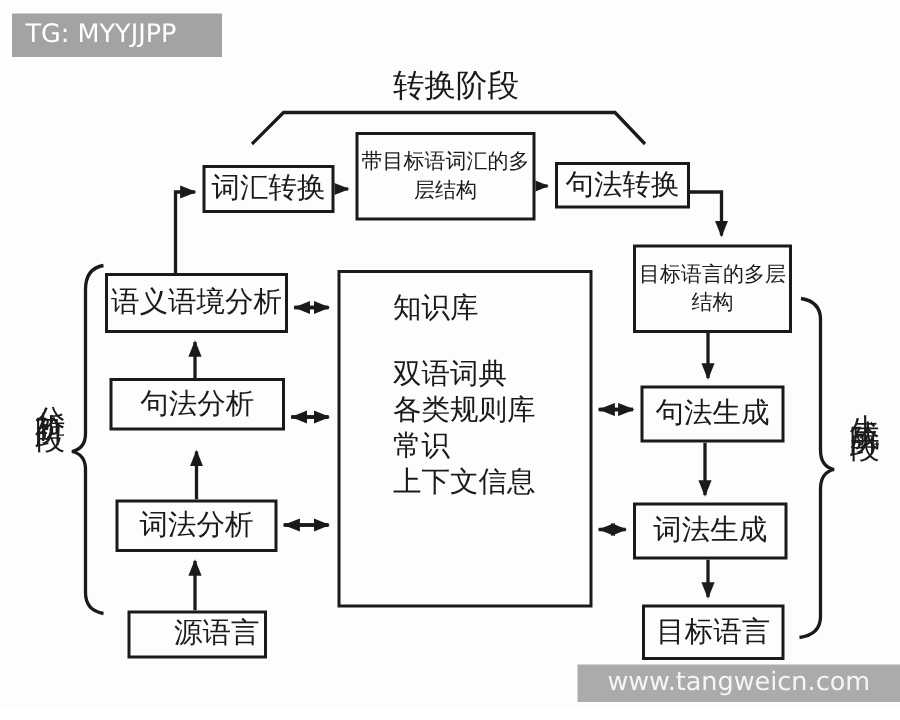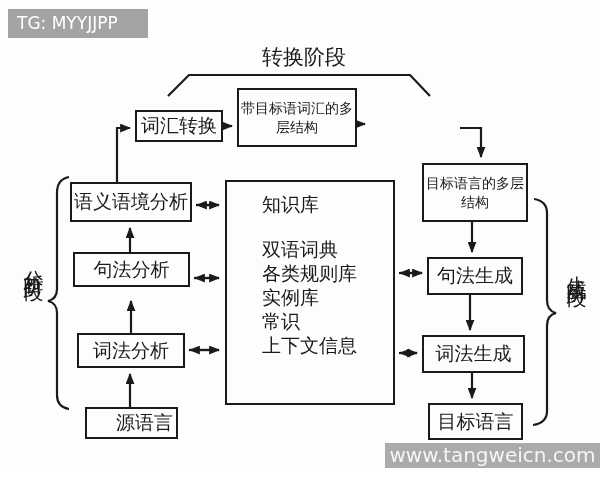--- a/index.html
+++ b/index.html
@@ -22,21 +22,21 @@
   #connectors path,#connectors polyline{stroke:#1a1a1a;stroke-width:2.2;fill:none;}
   #connectors .mk{fill:#1a1a1a;stroke:none;}
   .badge{
     position:absolute;left:8px;top:9px;width:140px;height:29px;background:#a3a3a3;
     color:#ffffff;font-family:"DejaVu Sans","Liberation Sans",sans-serif;
     font-size:17px;line-height:29px;padding-left:9px;box-sizing:border-box;
   }
   .watermark{
     position:absolute;left:385px;top:443px;width:215px;height:25px;background:#ababab;
     color:#f5f5f5;font-family:"DejaVu Sans","Liberation Sans",sans-serif;
-    font-size:20px;line-height:25px;text-align:center;
+    font-size:17px;line-height:25px;text-align:center;
   }
   .kb-title{position:absolute;left:262px;top:192px;font-size:19px;}
   .kb-items{position:absolute;left:262px;top:237px;font-size:19px;line-height:24px;}
 </style>
 </head>
 <body>
 
 <div id="stage">
 
   <svg id="connectors" viewBox="0 0 600 480" xmlns="http://www.w3.org/2000/svg">
@@ -86,32 +86,32 @@
   <div class="badge">TG: MYYJJPP</div>
 
   <div class="lbl" style="left:262px;top:43px;font-size:21px;">转换阶段</div>
 
   <div class="vlbl" style="left:21px;top:254px;">分析阶段</div>
 
   <div class="vlbl" style="left:564px;top:260px;">生成阶段</div>
 
   <div class="box" style="left:135px;top:110px;width:88px;height:32px;">词汇转换</div>
   <div class="box small18" style="left:237px;top:88px;width:120px;height:59px;">带目标语词汇的多层结构</div>
+  <div class="box" style="left:370px;top:108px;width:90px;height:31px;">句法转换</div>
 
   <div class="box" style="left:70px;top:182px;width:122px;height:40px;">语义语境分析</div>
   <div class="box" style="left:73px;top:252px;width:117px;height:35px;">句法分析</div>
   <div class="box" style="left:77px;top:333px;width:108px;height:35px;">词法分析</div>
   <div class="box" style="left:85px;top:407px;width:93px;height:32px;padding-left:28px;">源语言</div>
 
   <div class="box" style="left:225px;top:180px;width:170px;height:225px;"></div>
   <div class="kb-title">知识库</div>
   <div class="kb-items">
     <div>双语词典</div>
     <div>各类规则库</div>
-    <div>实例库</div>
     <div>常识</div>
     <div>上下文信息</div>
   </div>
 
   <div class="box small18" style="left:422px;top:163px;width:106px;height:59px;">目标语言的多层结构</div>
   <div class="box" style="left:427px;top:257px;width:96px;height:38px;">句法生成</div>
   <div class="box" style="left:422px;top:335px;width:103px;height:38px;">词法生成</div>
   <div class="box" style="left:428px;top:403px;width:95px;height:37px;">目标语言</div>
 
   <div class="watermark">www.tangweicn.com</div>

